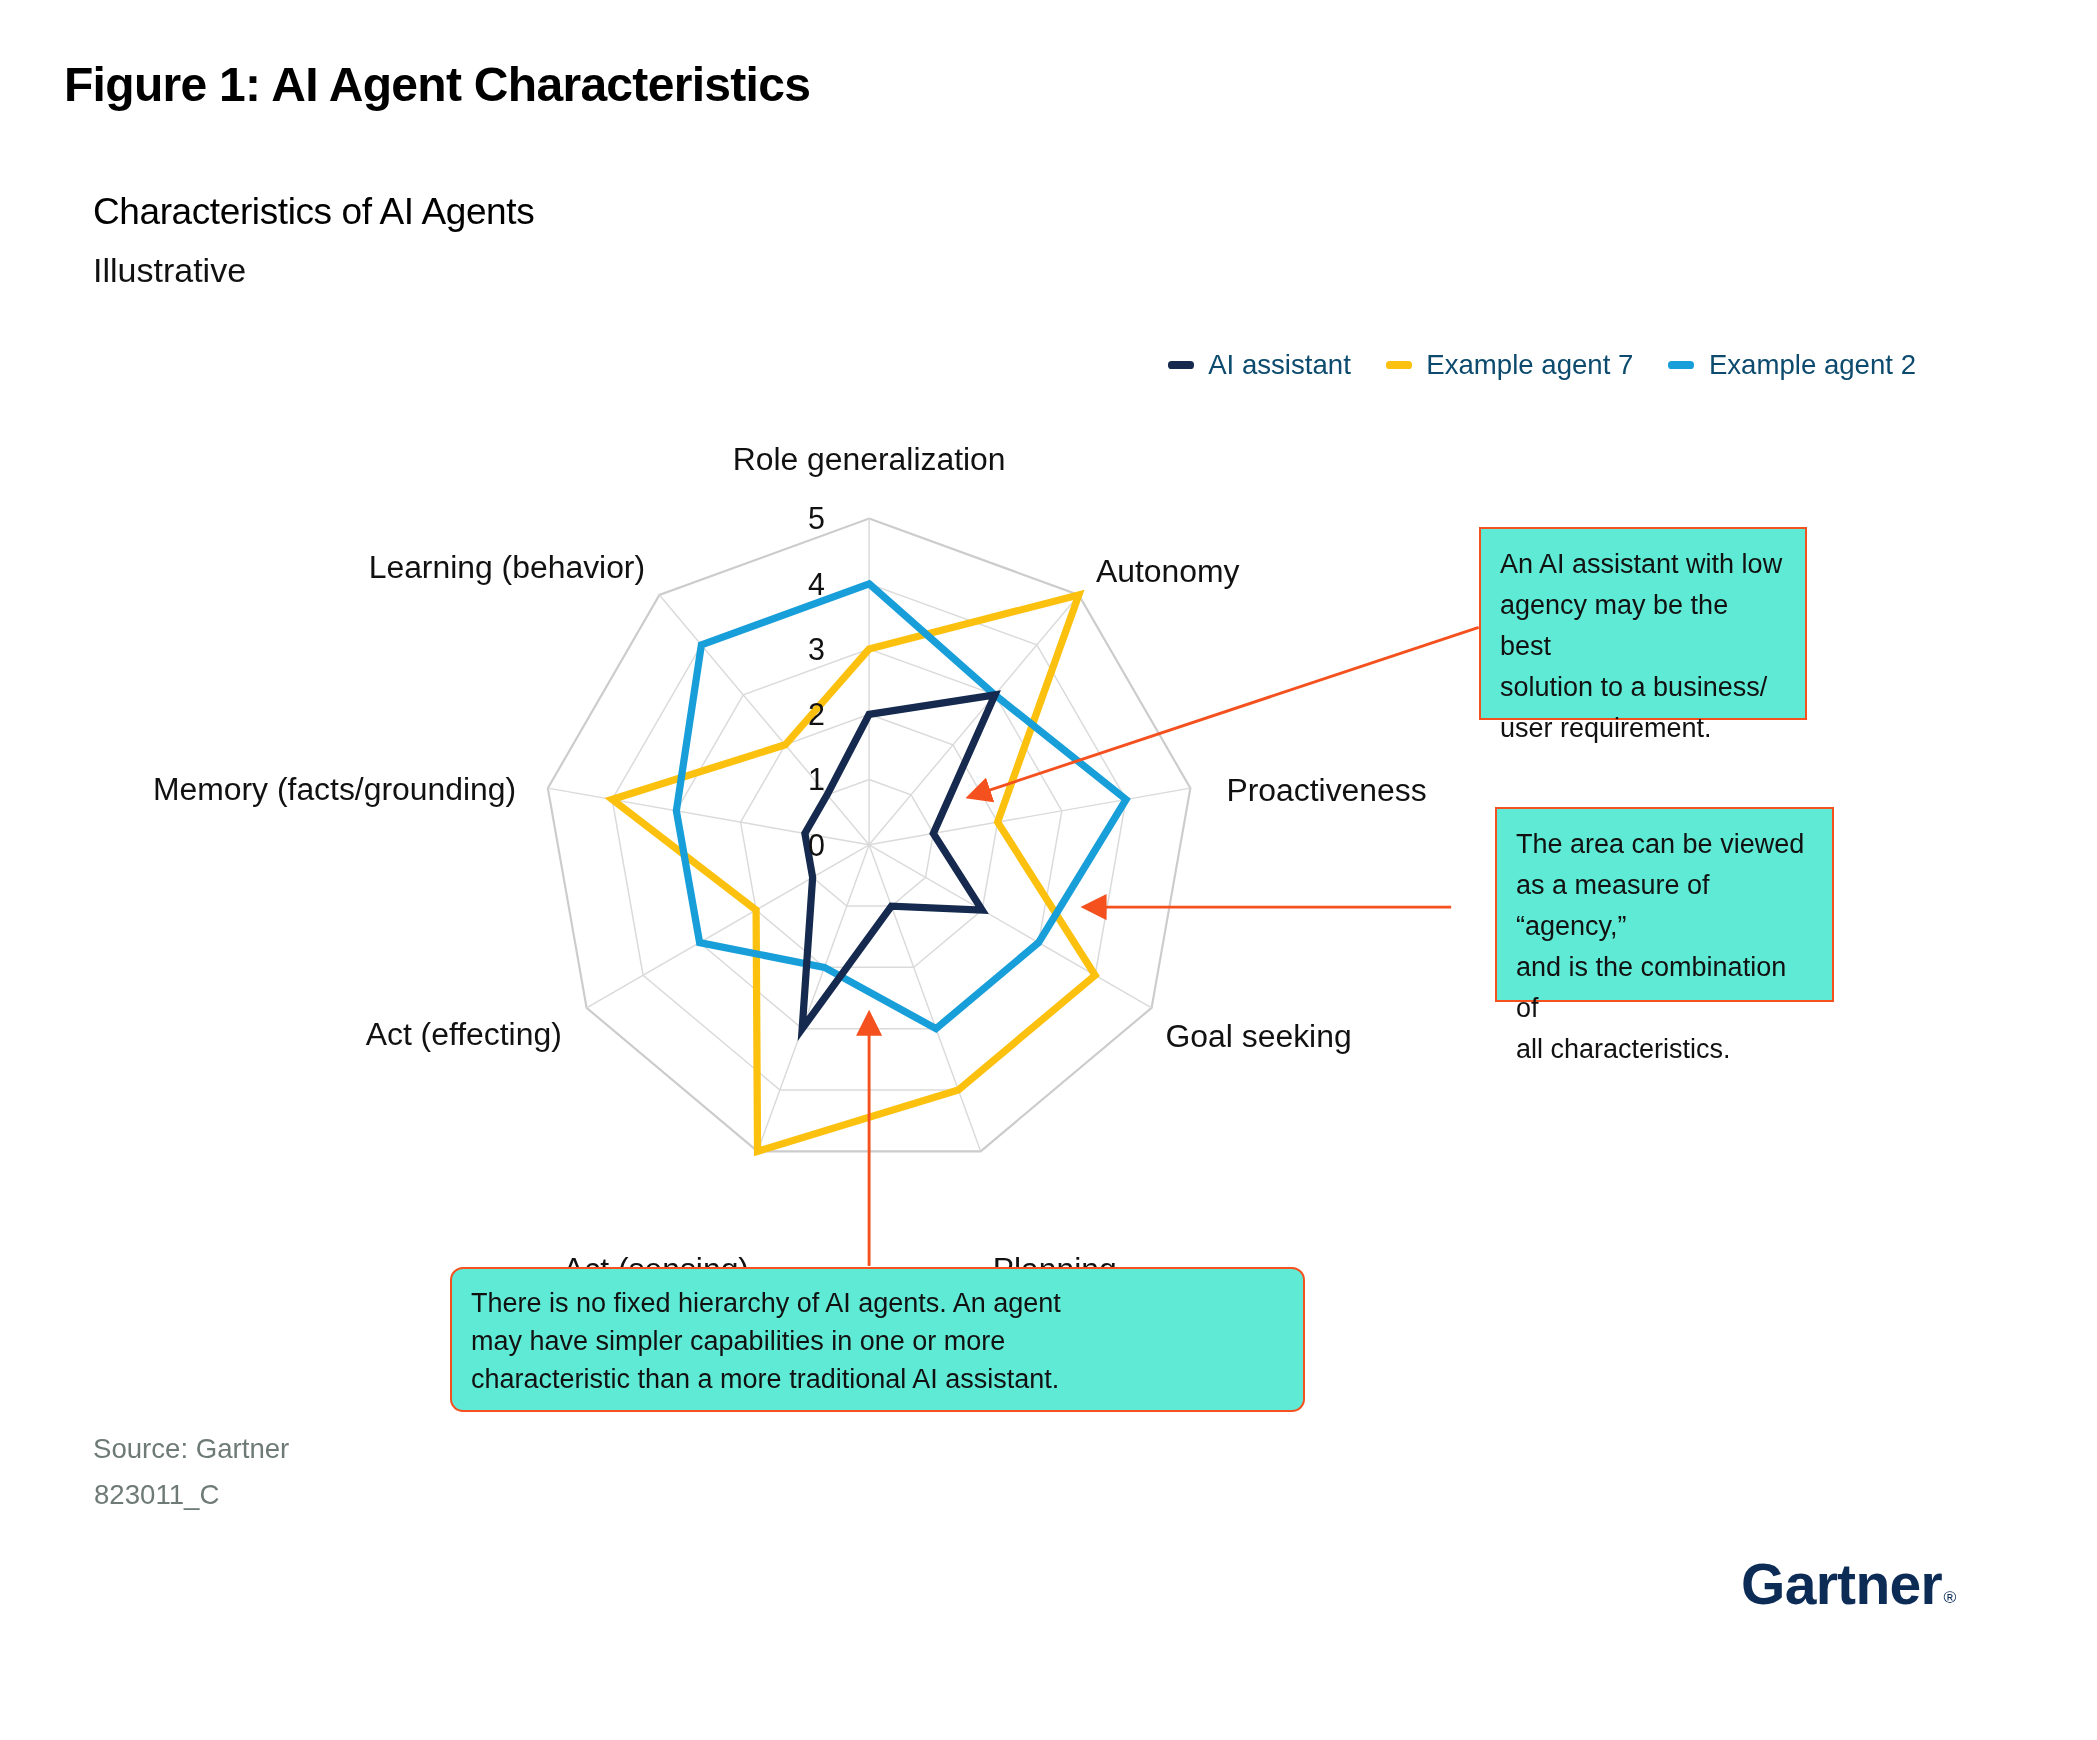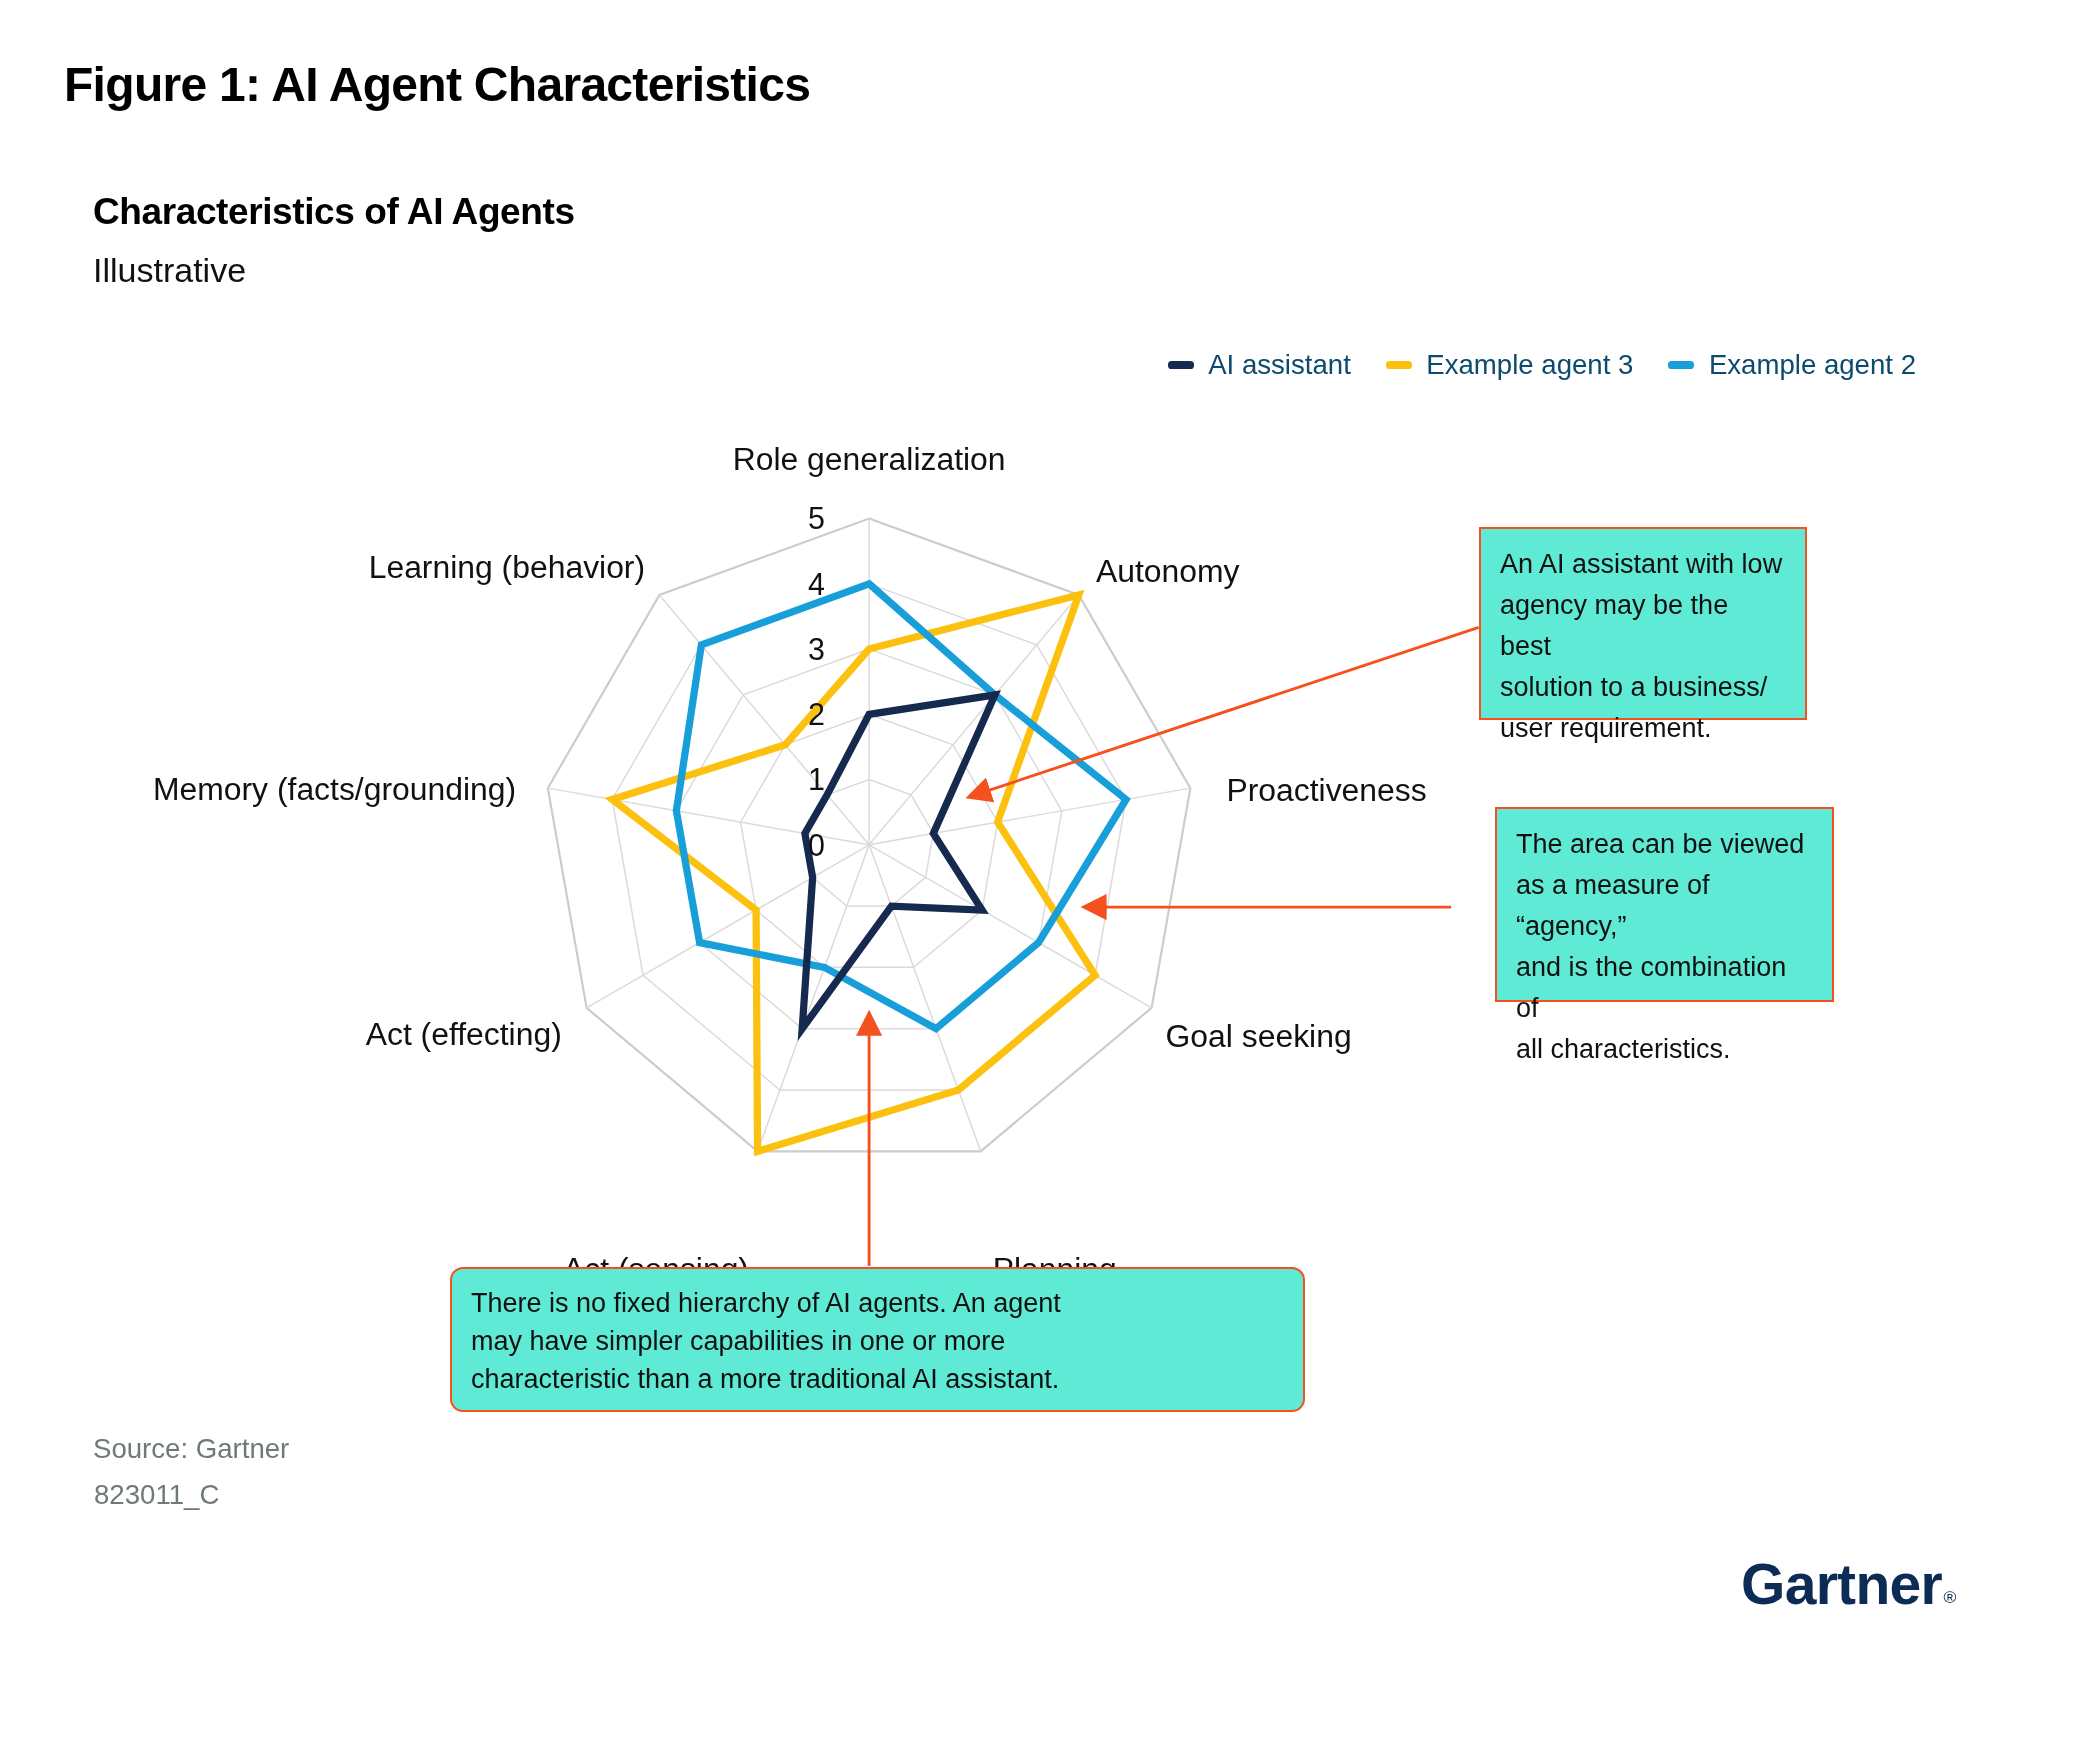--- a/index.html
+++ b/index.html
@@ -1,21 +1,21 @@
 <!DOCTYPE html>
 <html style="font-size:11.6px"><head>
 <meta charset="utf-8">
 <style>
   html,body { margin:0; padding:0; background:#ffffff; }
   .page {
     position:relative; width:2097px; height:1741px; background:#ffffff;
     font-family:"Liberation Sans", sans-serif; overflow:hidden; color:#000;
   }
   .fig-title { position:absolute; left:64px; top:57px; font-size:48px; font-weight:bold; letter-spacing:-0.7px; }
-  .chart-title { position:absolute; left:93px; top:191px; font-size:37px; font-weight:bold; letter-spacing:-0.4px; }
+  .chart-title { position:absolute; left:93px; top:191px; font-size:37px; font-weight:normal; letter-spacing:-0.4px; }
   .chart-subtitle { position:absolute; left:93px; top:251px; font-size:34px; font-weight:normal; color:#111; }
 
   .legend { position:absolute; top:347px; right:181px; height:36px; display:flex; align-items:center; gap:35px; }
   .legend-item { display:flex; align-items:center; gap:14.5px; }
   .legend-item .sw { width:26px; height:7.3px; border-radius:3.6px; display:inline-block; }
   .legend-item .lb { font-size:27.6px; color:#0c4a6e; white-space:nowrap; }
 
   svg.radar { position:absolute; left:0; top:0; }
   svg.radar text.axis { font-family:"Liberation Sans", sans-serif; font-size:44px; fill:#111; }
   svg.radar text.tick { font-family:"Liberation Sans", sans-serif; font-size:42px; fill:#111; }
@@ -43,21 +43,21 @@
   <div class="chart-title">Characteristics of AI Agents</div>
   <div class="chart-subtitle">Illustrative</div>
 
   <div class="legend">
     <div class="legend-item">
       <span class="sw" style="background: rgb(21, 42, 78);"></span>
       <span class="lb">AI assistant</span>
     </div>
     <div class="legend-item">
       <span class="sw" style="background: rgb(252, 193, 14);"></span>
-      <span class="lb">Example agent 3</span>
+      <span class="lb">Example agent 7</span>
     </div>
     <div class="legend-item">
       <span class="sw" style="background: rgb(24, 159, 217);"></span>
       <span class="lb">Example agent 2</span>
     </div>
   </div>
 
   <svg class="radar" id="radar" width="2097" height="1741" viewBox="0 0 2893 2401">
     <defs>
       <marker id="ah" viewBox="0 0 10 10" refX="8.5" refY="5" markerWidth="9" markerHeight="9" orient="auto-start-reverse">

